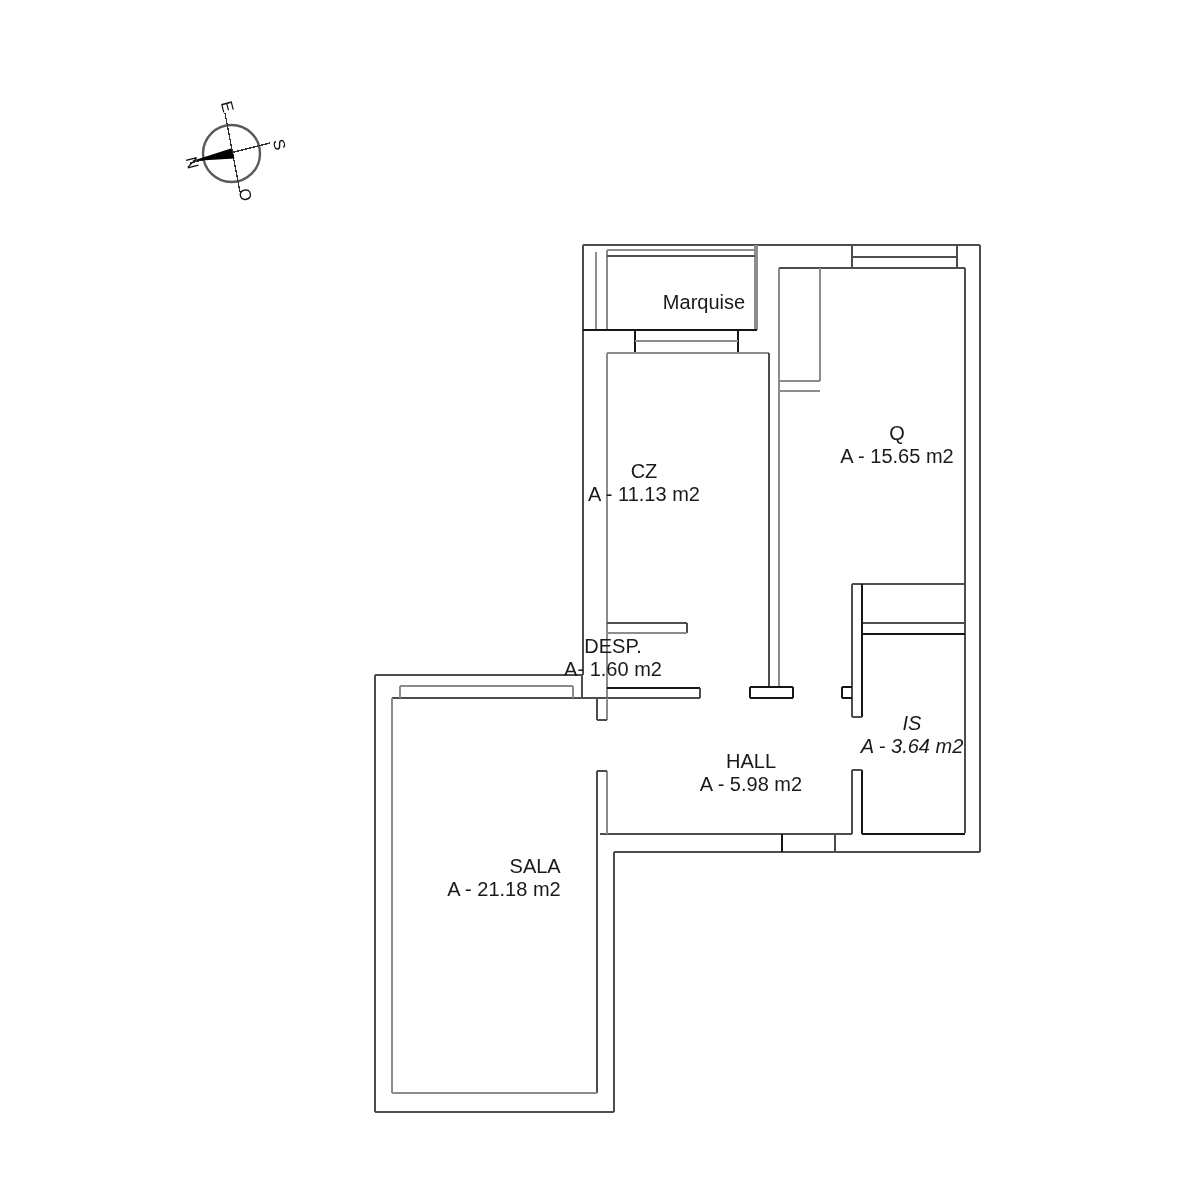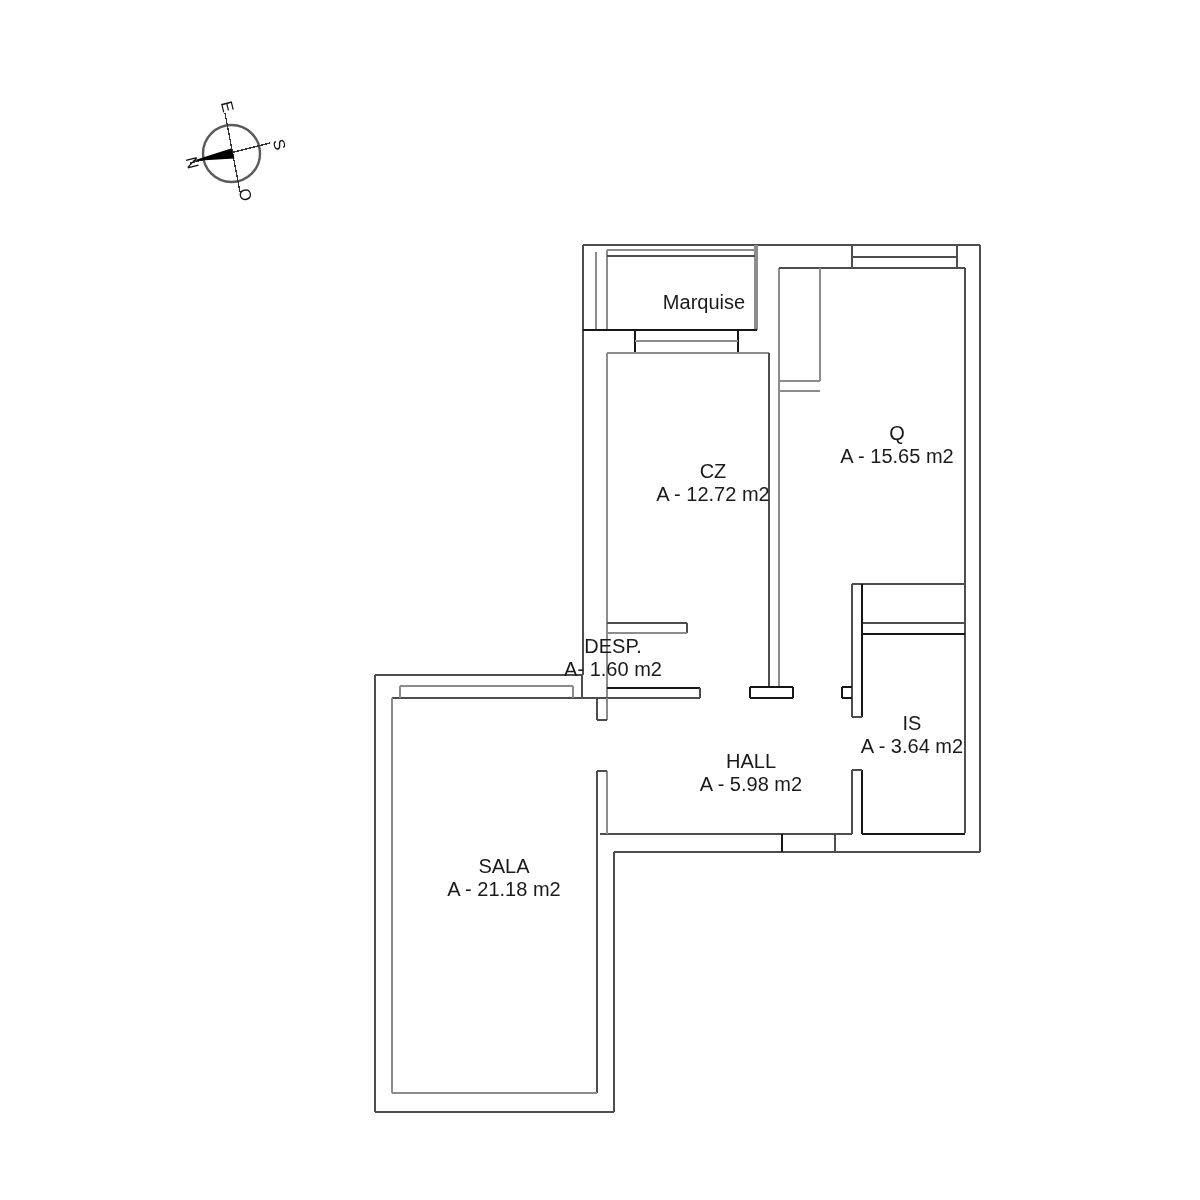--- a/index.html
+++ b/index.html
@@ -144,43 +144,43 @@
       <line class="g" x1="392" y1="698" x2="392" y2="1093"></line>
       <line class="g" x1="392" y1="1093" x2="597" y2="1093"></line>
     </g>
   </svg>
 
   <div class="room-label" style="left:704px; top:290px;margin-top:12px;">
     <div class="name">Marquise</div>
 
   </div>
 
-  <div class="room-label" style="left:713px; top:483px;">
+  <div class="room-label" style="left:644px; top:483px;">
     <div class="name">CZ</div>
-    <div class="area">A - 12.72 m2</div>
+    <div class="area">A - 11.13 m2</div>
   </div>
 
   <div class="room-label" style="left:897px; top:445px;">
     <div class="name">Q</div>
     <div class="area">A - 15.65 m2</div>
   </div>
 
   <div class="room-label" style="left:613px; top:658px;">
     <div class="name">DESP.</div>
     <div class="area">A- 1.60 m2</div>
   </div>
 
-  <div class="room-label" style="left:912px; top:735px;">
+  <div class="room-label" style="left:912px; top:735px;font-style:italic;">
     <div class="name">IS</div>
     <div class="area">A - 3.64 m2</div>
   </div>
 
   <div class="room-label" style="left:751px; top:773px;">
     <div class="name">HALL</div>
     <div class="area">A - 5.98 m2</div>
   </div>
 
-  <div class="room-label" style="left:504px; top:878px;">
+  <div class="room-label" style="left:504px; top:878px;text-align:right;">
     <div class="name">SALA</div>
     <div class="area">A - 21.18 m2</div>
   </div>
 
 </div>
 
 </body></html>

